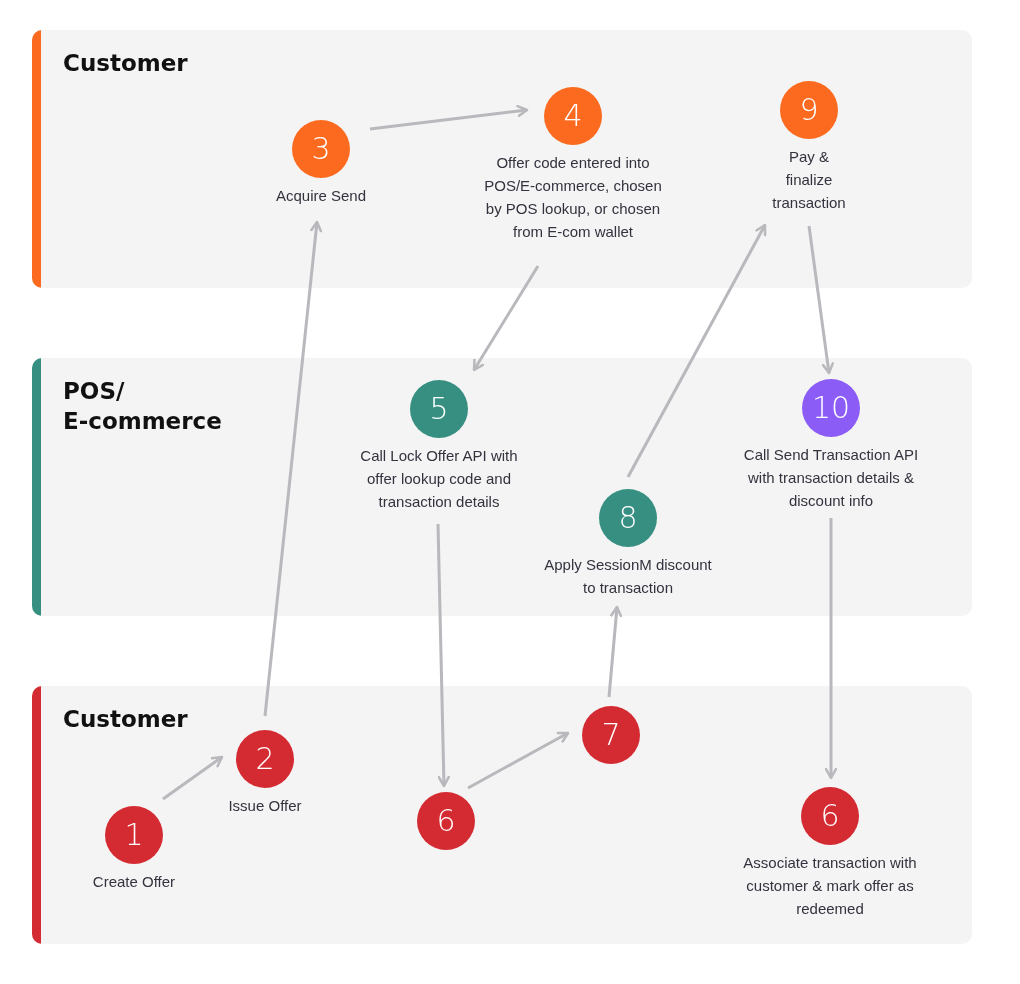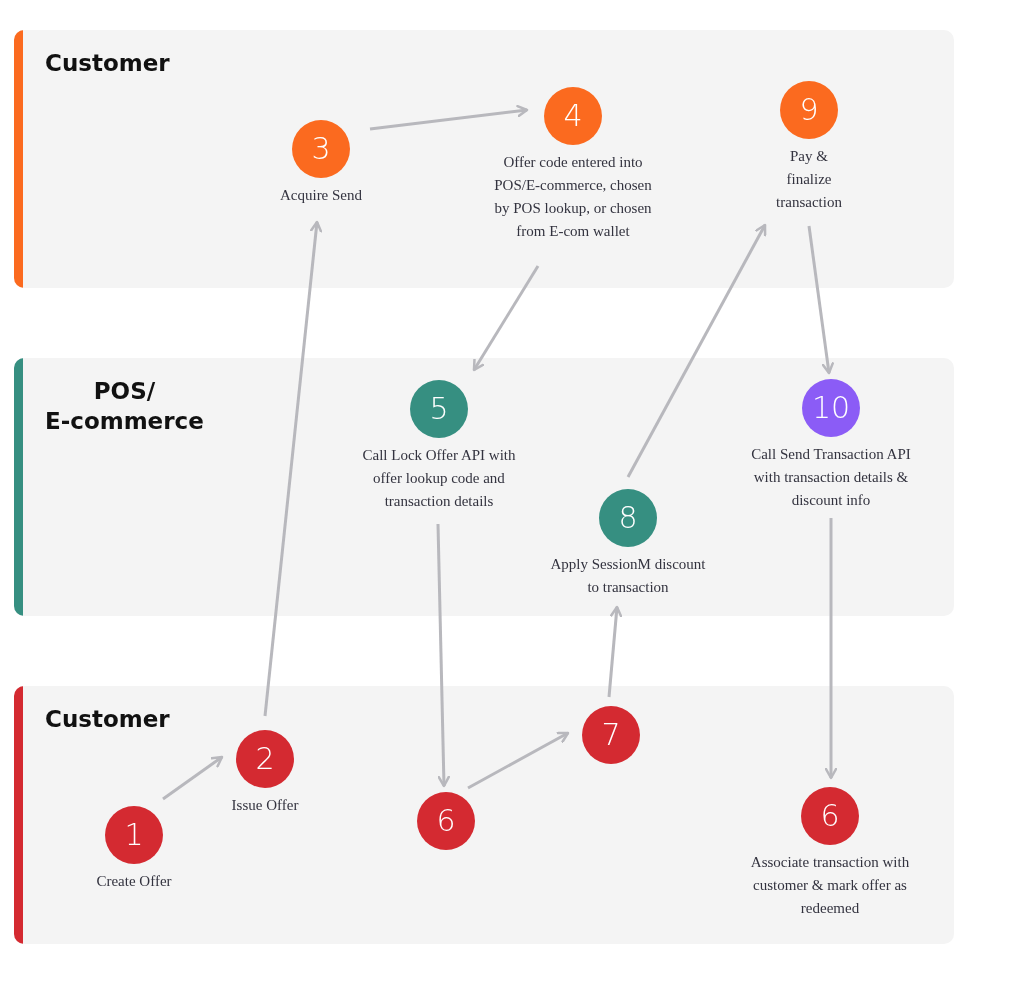--- a/index.html
+++ b/index.html
@@ -1,32 +1,32 @@
 <!DOCTYPE html>
 <html><head>
   <meta charset="utf-8">
   <style>
     html, body { margin: 0; padding: 0; background: #ffffff; }
     body { width: 1020px; height: 984px; position: relative; overflow: hidden;
            font-family: "DejaVu Sans", sans-serif; }
-    .lane { position: absolute; left: 14px; width: 940px; background: #f4f4f4;
+    .lane { position: absolute; left: 32px; width: 940px; background: #f4f4f4;
             border-radius: 10px; overflow: hidden; }
     .lane .bar { position: absolute; left: 0; top: 0; bottom: 0; width: 9px; }
     .lane-title { position: absolute; left: 31px; top: 18px; font-size: 23px;
                   font-weight: bold; color: #111111; line-height: 1.32;
                   font-family: "DejaVu Sans", sans-serif; white-space: pre-line; }
     #lane-customer { top: 30px; height: 258px; }
-    #lane-pos { top: 358px; height: 258px; text-align: center; }
+    #lane-pos { top: 358px; height: 258px; }
     #lane-sessionm { top: 686px; height: 258px; }
     .step { position: absolute; width: 240px; text-align: center; }
     .circle { width: 58px; height: 58px; border-radius: 50%; margin: 0 auto;
               color: #ffffff; font-size: 30px; line-height: 58px; text-align: center;
               font-family: "DejaVu Sans", sans-serif; font-weight: 300; }
     .label { margin-top: 6px; font-size: 15px; line-height: 23px; color: #33333f;
-             white-space: pre-line; font-family: Liberation Serif, serif; }
+             white-space: pre-line; font-family: Liberation Sans, sans-serif; }
     svg.arrows { position: absolute; left: 0; top: 0; width: 1020px; height: 984px;
                  pointer-events: none; }
   </style>
 </head>
 <body>
 
 <div class="lane" id="lane-customer">
   <div class="bar" style="background:#fb6a1f"></div>
   <div class="lane-title">Customer</div>
 </div>

